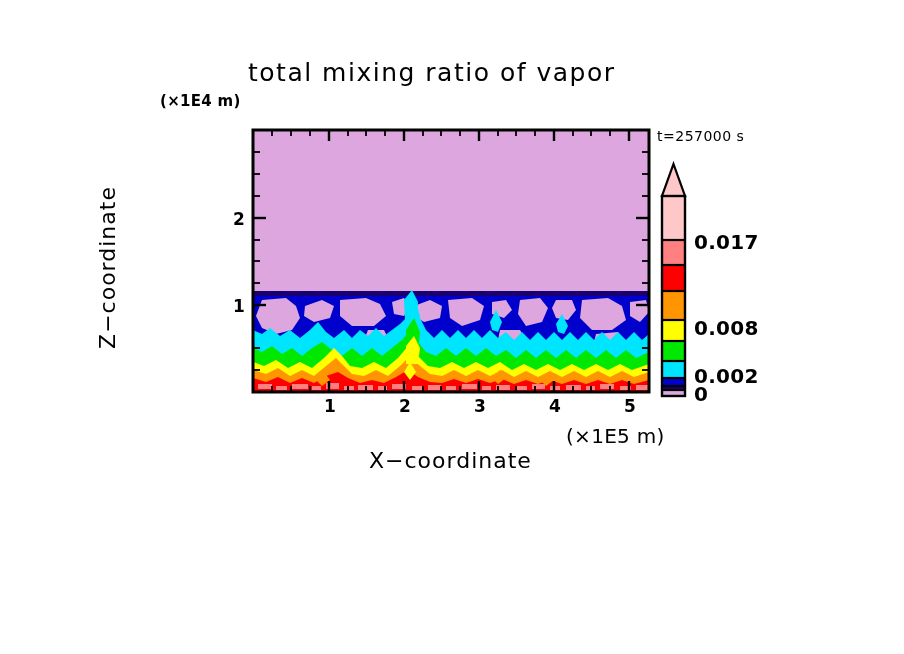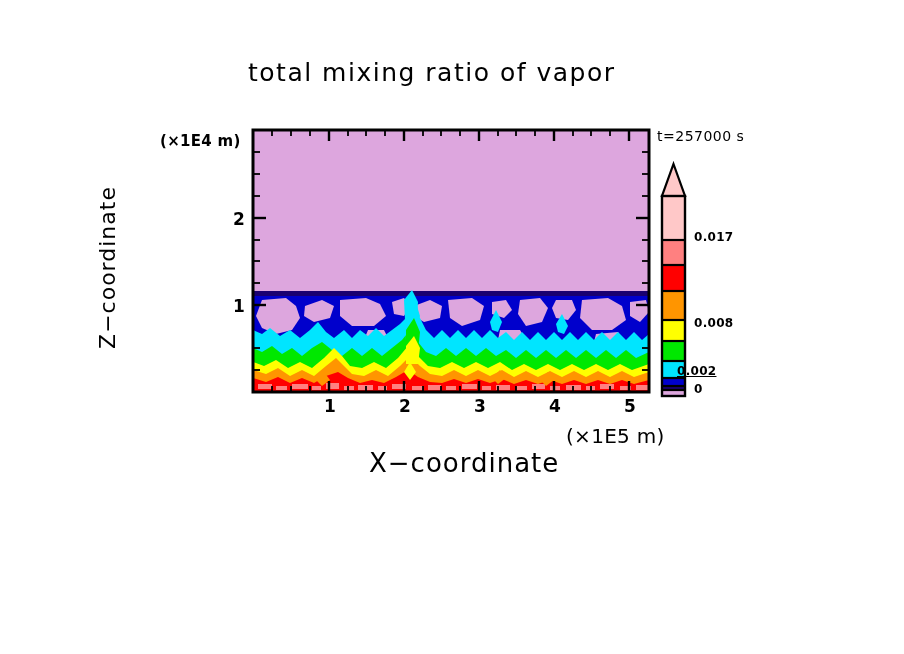--- a/index.html
+++ b/index.html
@@ -32,57 +32,56 @@
     top: 58px;
     font-size: 25px;
     letter-spacing: 1.5px;
   }
   #zunits {
     left: 160px;
     top: 92px;
     font-size: 15px;
     font-weight: bold;
     letter-spacing: 0.3px;
-    margin-top: 40px;
   }
   #xunits {
     left: 566px;
     top: 424px;
     font-size: 20px;
     font-weight: normal;
     letter-spacing: 0.3px;
   }
   #time-label {
     left: 657px;
     top: 128px;
     font-size: 14px;
     letter-spacing: 0.5px;
   }
   #xaxis-title {
     left: 369px;
     top: 448px;
-    font-size: 26px;
+    font-size: 22px;
     letter-spacing: 1px;
   }
   #yaxis-title {
     left: -13px;
     top: 255px;
     width: 240px;
     text-align: center;
     font-size: 22px;
     letter-spacing: 1px;
     transform: rotate(-90deg);
     transform-origin: center center;
   }
   .tick-label {
     font-size: 17px;
     font-weight: bold;
   }
   .cbar-label {
-    font-size: 12px;
+    font-size: 20px;
     font-weight: bold;
     letter-spacing: 0.3px;
   }
   svg { display: block; }
 </style>
 </head>
 <body>
 
 <div class="stage">
 
@@ -333,16 +332,16 @@
   <div class="txt tick-label" style="left:399px; top:396px;">2</div>
   <div class="txt tick-label" style="left:474px; top:396px;">3</div>
   <div class="txt tick-label" style="left:549px; top:396px;">4</div>
   <div class="txt tick-label" style="left:624px; top:396px;">5</div>
 
   <div class="txt tick-label" style="left:233px; top:296px;">1</div>
   <div class="txt tick-label" style="left:233px; top:209px;">2</div>
 
   <div class="txt cbar-label" style="left:694px; top:230px;">0.017</div>
   <div class="txt cbar-label" style="left:694px; top:316px;">0.008</div>
-  <div class="txt cbar-label" style="left:677px; top:364px;text-decoration:underline;">0.002</div>
+  <div class="txt cbar-label" style="left:694px; top:364px;">0.002</div>
   <div class="txt cbar-label" style="left:694px; top:382px;">0</div>
 
 </div>
 
 </body></html>

